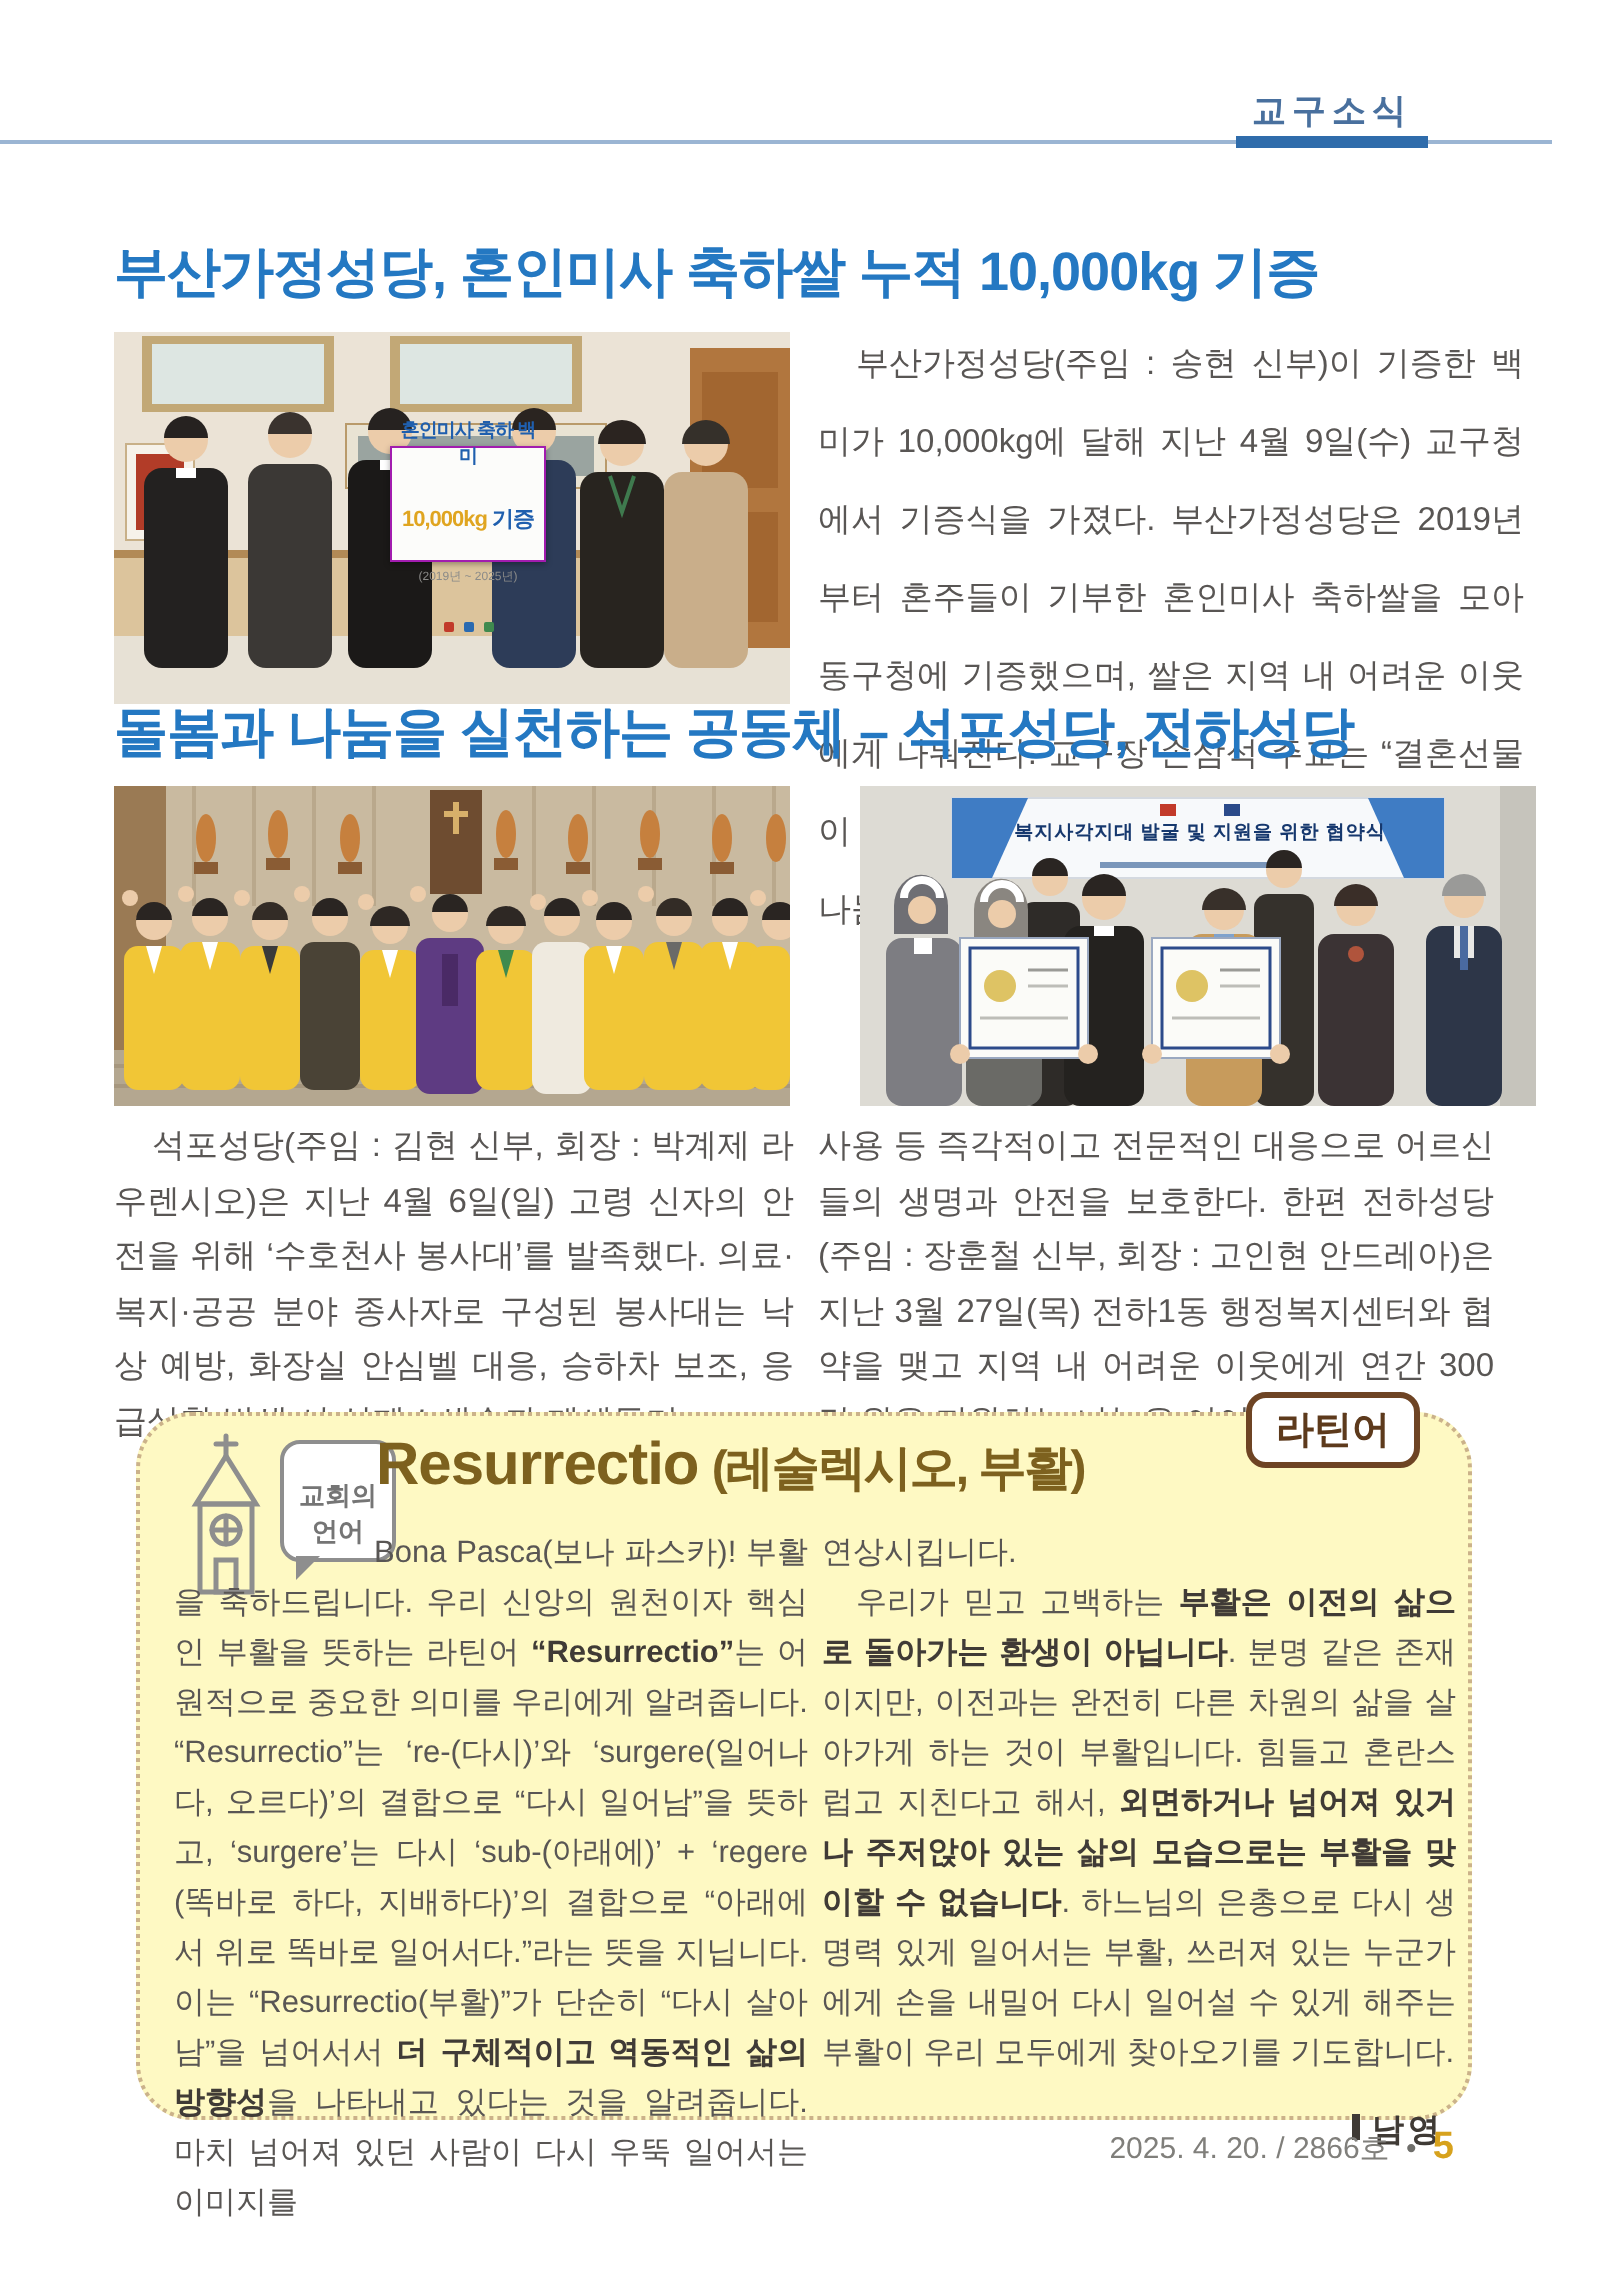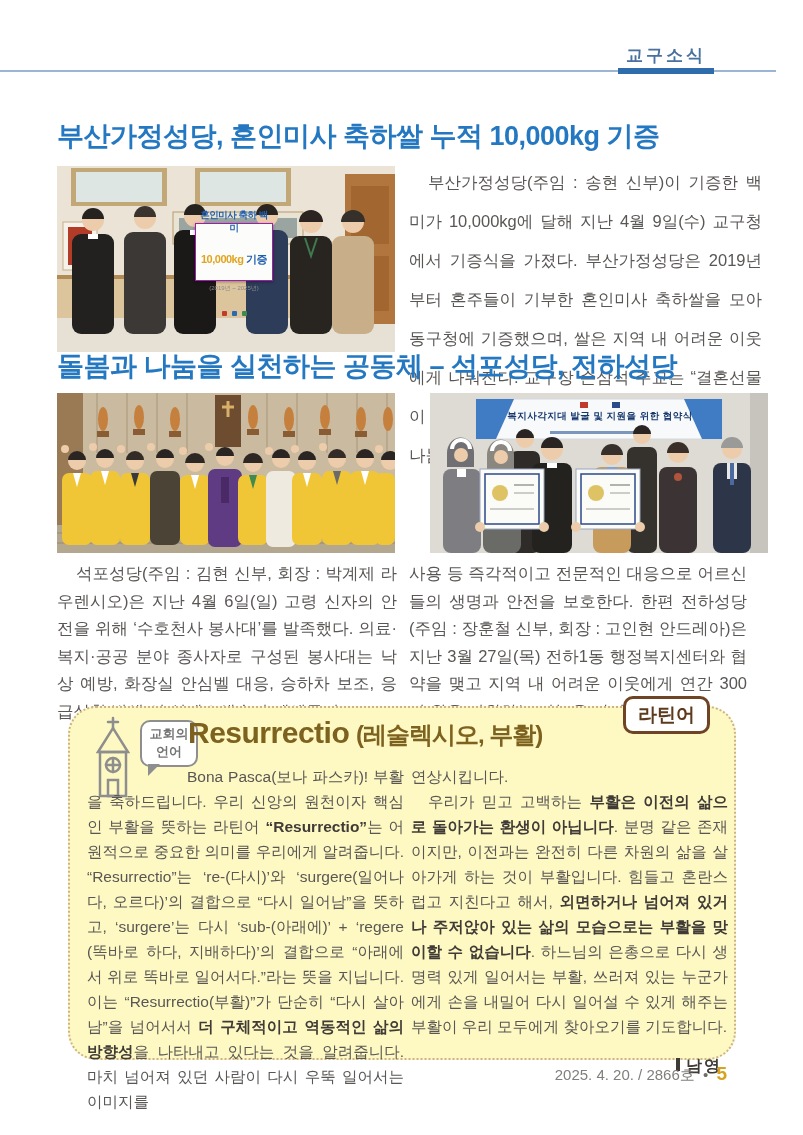--- a/index.html
+++ b/index.html
@@ -48,21 +48,21 @@
       font-size:9.5px;font-weight:800;color:#16386e;letter-spacing:0.5px;white-space:nowrap;overflow:hidden;}
 
   
   .latin-box{position:absolute;left:68px;top:706px;width:664px;height:350px;
       border:2px dotted #cbb28a;border-radius:28px;background:#fef9c3;}
   .badge{position:absolute;top:-12px;right:24px;background:#fff;border:3px solid #6e4424;
       border-radius:10px;padding:3px 12px;font-size:19px;font-weight:800;color:#5d3a1c;z-index:3;}
   .church-icon{position:absolute;left:18px;top:8px;width:50px;height:82px;}
   .bubble{position:absolute;left:70px;top:12px;width:54px;height:40px;border:2.5px solid #8e8e8e;
       border-radius:10px;color:#757575;font-size:13px;font-weight:700;text-align:center;
-      line-height:1.35;padding-top:3px;background:#fff;}
+      line-height:1.35;padding-top:17px;background:#fff;}
   .bubble:after{content:"";position:absolute;left:6px;bottom:-11px;border:6px solid transparent;
       border-top-color:#8e8e8e;border-left-color:#8e8e8e;}
   .box-title{position:absolute;left:118px;top:8px;margin:0;color:#7d611e;white-space:nowrap;}
   .box-title .en{font-size:30px;font-weight:800;letter-spacing:-0.5px;}
   .box-title .kr{font-size:24px;font-weight:800;letter-spacing:-1px;}
   .bcol{position:absolute;top:56px;width:317px;font-size:15.5px;line-height:25px;
       color:#595654;text-align:justify;word-break:break-all;}
   .bleft{left:17px;}
   .bright{left:341px;}
   .icon-spacer{float:left;width:100px;height:20px;}

